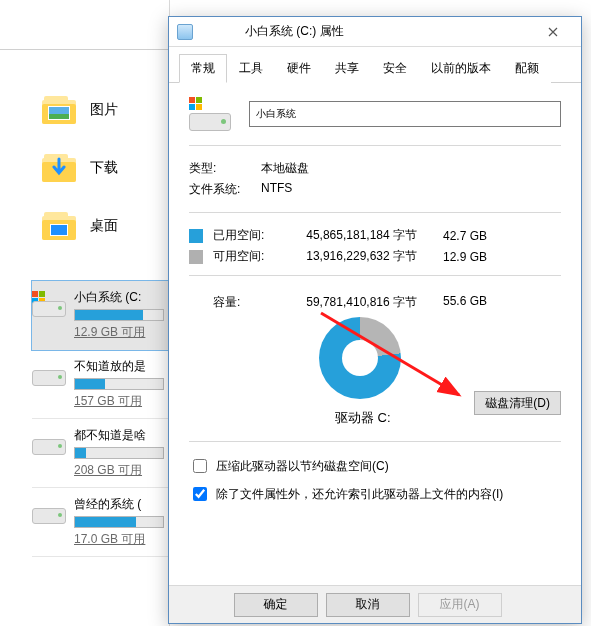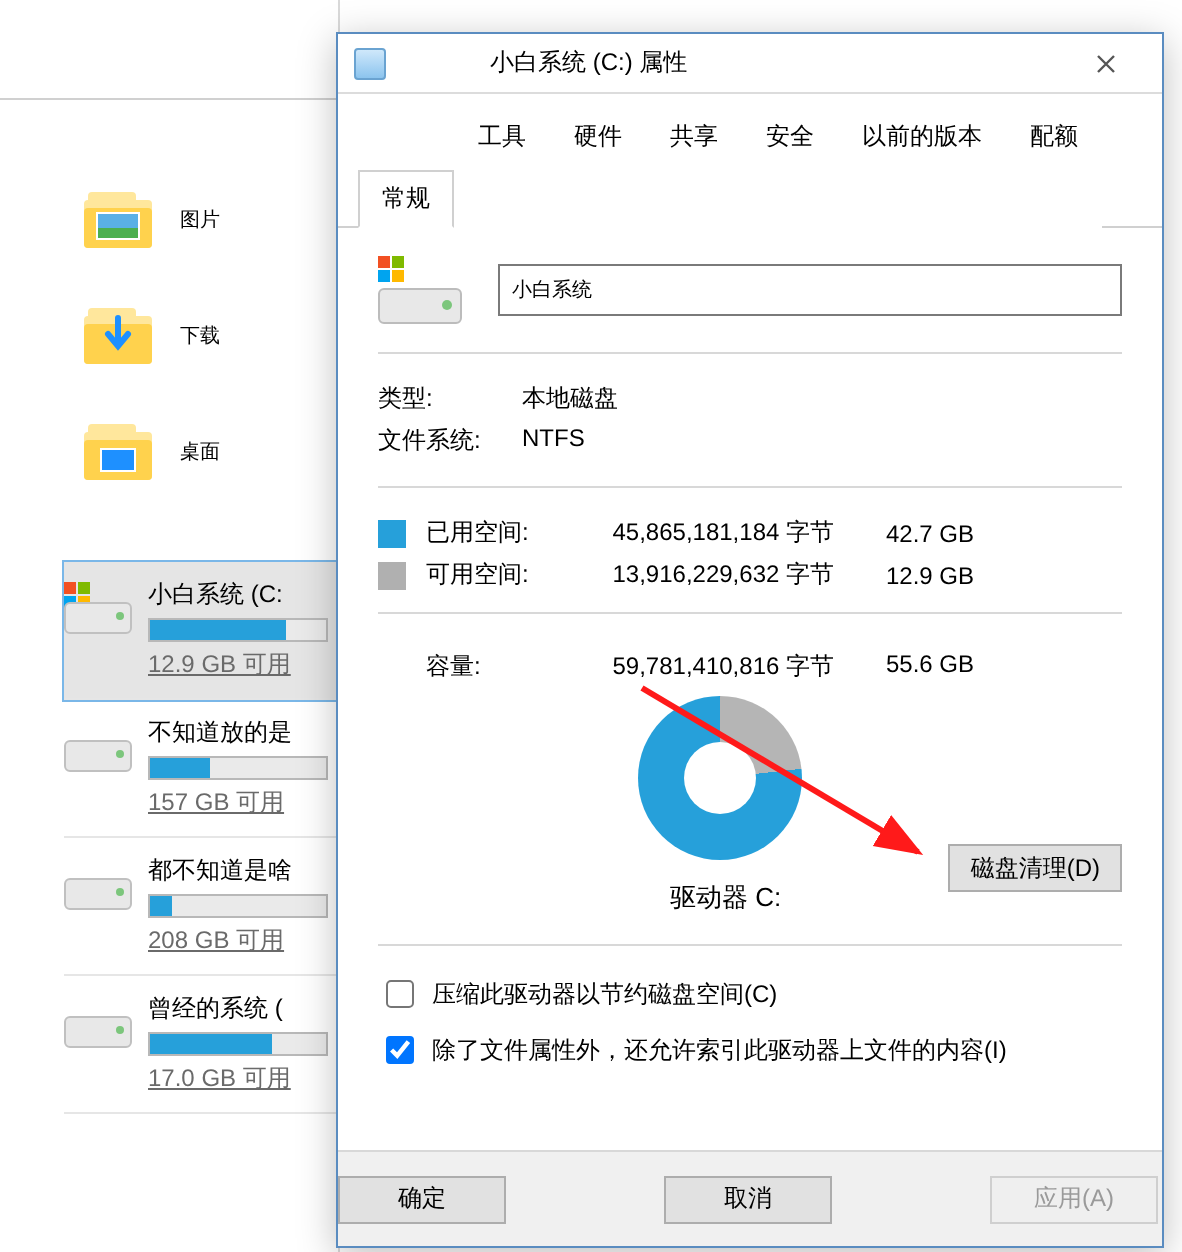--- a/index.html
+++ b/index.html
@@ -2,21 +2,21 @@
 <html><head>
 <meta charset="utf-8">
 <style>
   * { box-sizing: border-box; font-family: "Microsoft YaHei", "Segoe UI", sans-serif; }
   body { margin: 0; width: 591px; height: 626px; background: #fff; overflow: hidden; position: relative; }
 
   
   .explorer { position: absolute; left: 0; top: 0; width: 170px; height: 626px; border-right: 1px solid #d9d9d9; }
   .exp-header { height: 50px; border-bottom: 1px solid #d0d0d0; background: #fff; }
   .exp-body { padding-top: 40px; }
-  .lib-item { display: flex; align-items: center; gap: 14px; padding: 6px 0 24px 42px; font-size: 10px; color: #000; }
+  .lib-item { display: flex; align-items: center; gap: 14px; padding: 6px 0 24px 42px; font-size: 14px; color: #000; }
   .folder-icon { width: 34px; height: 28px; position: relative; }
   .folder-icon .back { position: absolute; width: 34px; height: 24px; top: 4px; background: #ffe79c; border-radius: 2px; }
   .folder-icon .tab { position: absolute; width: 14px; height: 6px; top: 0; left: 2px; background: #ffe79c; border-radius: 2px 2px 0 0; }
   .folder-icon .front { position: absolute; width: 34px; height: 20px; top: 8px; background: #ffd24d; border-radius: 2px; }
   .folder-icon .photo { position: absolute; width: 22px; height: 14px; top: 10px; left: 6px; background: linear-gradient(#5ab0e6 60%, #4caf50 60%); border: 1px solid #fff; }
   .folder-icon .arrow { position: absolute; left: 10px; top: 3px; width: 14px; height: 22px; }
   .folder-icon .arrow svg { width: 100%; height: 100%; }
   .folder-icon .screen { position: absolute; width: 18px; height: 12px; top: 12px; left: 8px; background: #1e90ff; border: 1px solid #fff; }
 
   .drives { position: absolute; left: 32px; top: 280px; width: 138px; border-top: 1px solid #e0e0e0; }
@@ -36,21 +36,21 @@
   .drive-free { color: #6a6a6a; white-space: nowrap; text-decoration: underline; }
 
   
   .dialog { position: absolute; left: 168px; top: 16px; width: 414px; height: 608px; background: #fff; border: 1px solid #5a8cc0; box-shadow: 0 4px 18px rgba(0,0,0,.25); }
   .titlebar { height: 30px; display: flex; align-items: center; padding: 0 8px; font-size: 12px; border-bottom: 1px solid #dcdcdc; gap: 46px; }
   .titlebar .ico { width: 16px; height: 16px; margin-right: 6px; background: linear-gradient(#cfe8fb,#8cc4ee); border: 1px solid #6aa3d1; border-radius: 2px; }
   .titlebar .close { margin-left: auto; width: 40px; height: 28px; display: flex; align-items: center; justify-content: center; color: #555; cursor: pointer; }
 
   .tabs { display: flex; padding: 6px 10px 0 10px; font-size: 12px; border-bottom: 1px solid #d0d0d0; gap: 0; }
   .tab { padding: 5px 11px; border: 1px solid transparent; border-bottom: none; cursor: pointer; position: relative; top: 1px; background:#fff; }
-  .tab.active { border-color: #d0d0d0; border-bottom: 1px solid #fff; margin-top: 31px; }
+  .tab.active { border-color: #d0d0d0; border-bottom: 1px solid #fff; }
 
   .content { padding: 14px 20px 10px 20px; font-size: 12px; color: #000; }
   .row-icon { display: flex; align-items: center; gap: 18px; }
   .big-drive-ico { width: 42px; height: 34px; position: relative; }
   .big-drive-ico .plat { position: absolute; width: 42px; height: 18px; bottom: 0; background: #e8e8e8; border: 1px solid #bcbcbc; border-radius: 3px; }
   .big-drive-ico .plat::after { content:""; position:absolute; right:4px; top:5px; width:5px; height:5px; background:#7cc67c; border-radius:50%; }
   .big-drive-ico .wf { position: absolute; top: 0; left: 0; }
   .name-input { flex: 1; height: 26px; padding: 2px 6px; border: 1px solid #7a7a7a; font-size: 10px; }
 
   .sep { border: none; border-top: 1px solid #d8d8d8; margin: 14px 0; }
@@ -75,21 +75,21 @@
            background: conic-gradient(#b5b5b5 0 83.5deg, #26a0da 83.5deg 360deg); }
   .donut::after { content:""; position:absolute; left:23px; top:23px; width:36px; height:36px; border-radius:50%; background:#fff; }
   .drive-label { position: absolute; left: 146px; top: 92px; font-size: 13px; }
   .cleanup { position: absolute; right: 0; top: 74px; height: 24px; padding: 0 10px; font-size: 12px; background:#e1e1e1; border: 1px solid #adadad; cursor: pointer; }
   .red-arrow { position: absolute; left: 122px; top: -14px; width: 170px; height: 110px; pointer-events: none; }
 
   .checks { margin-top: 10px; }
   .chk { display: flex; align-items: center; gap: 6px; margin: 8px 0; font-size: 12px; }
   .chk input { width: 14px; height: 14px; }
 
-  .footer { position: absolute; left: 0; right: 0; bottom: 0; height: 48px; background: #f0f0f0; border-top: 1px solid #d8d8d8; display: flex; justify-content: space-between; align-items: center; gap: 8px; padding-right: 2px; }
+  .footer { position: absolute; left: 0; right: 0; bottom: 0; height: 38px; background: #f0f0f0; border-top: 1px solid #d8d8d8; display: flex; justify-content: center; align-items: center; gap: 8px; padding-right: 15px; }
   .footer button { width: 84px; height: 24px; font-size: 12px; background:#e1e1e1; border: 1px solid #adadad; cursor: pointer; }
   .footer button.dis { color: #9a9a9a; border-color: #cfcfcf; background:#efefef; cursor: default; }
 </style>
 </head>
 <body>
 
 <div class="explorer">
   <div class="exp-header"></div>
   <div class="exp-body" id="libs">
       <div class="lib-item">

